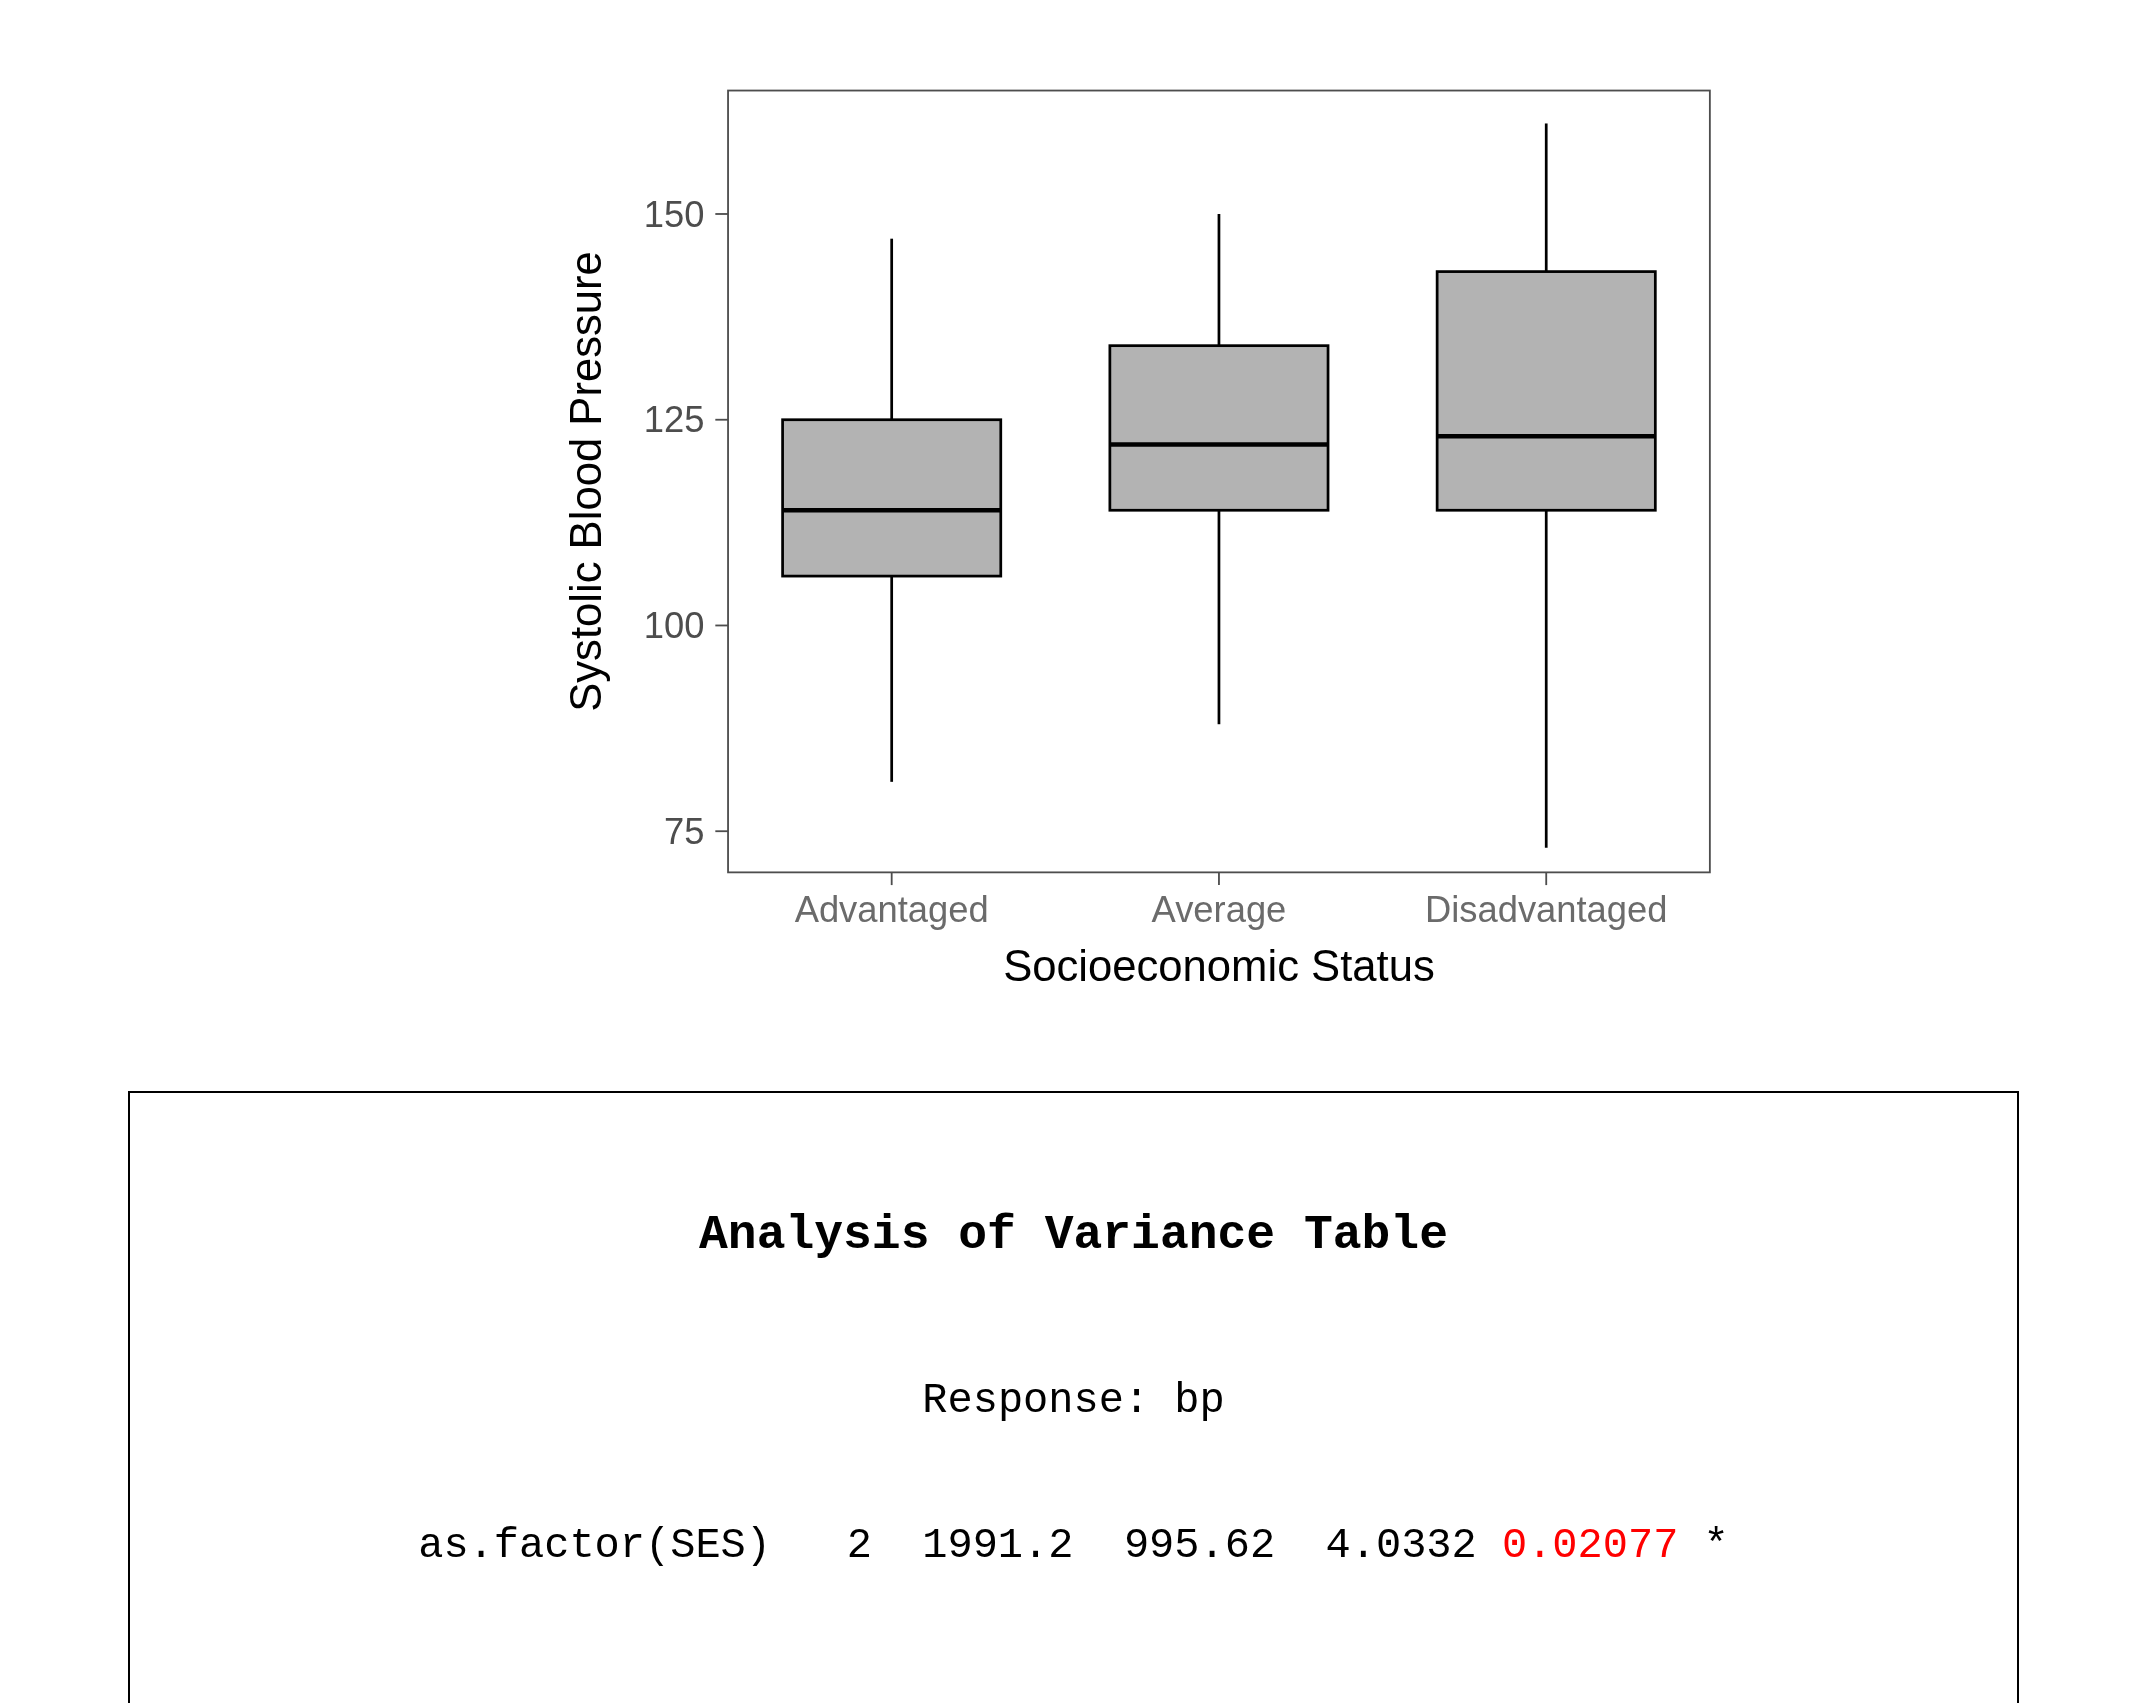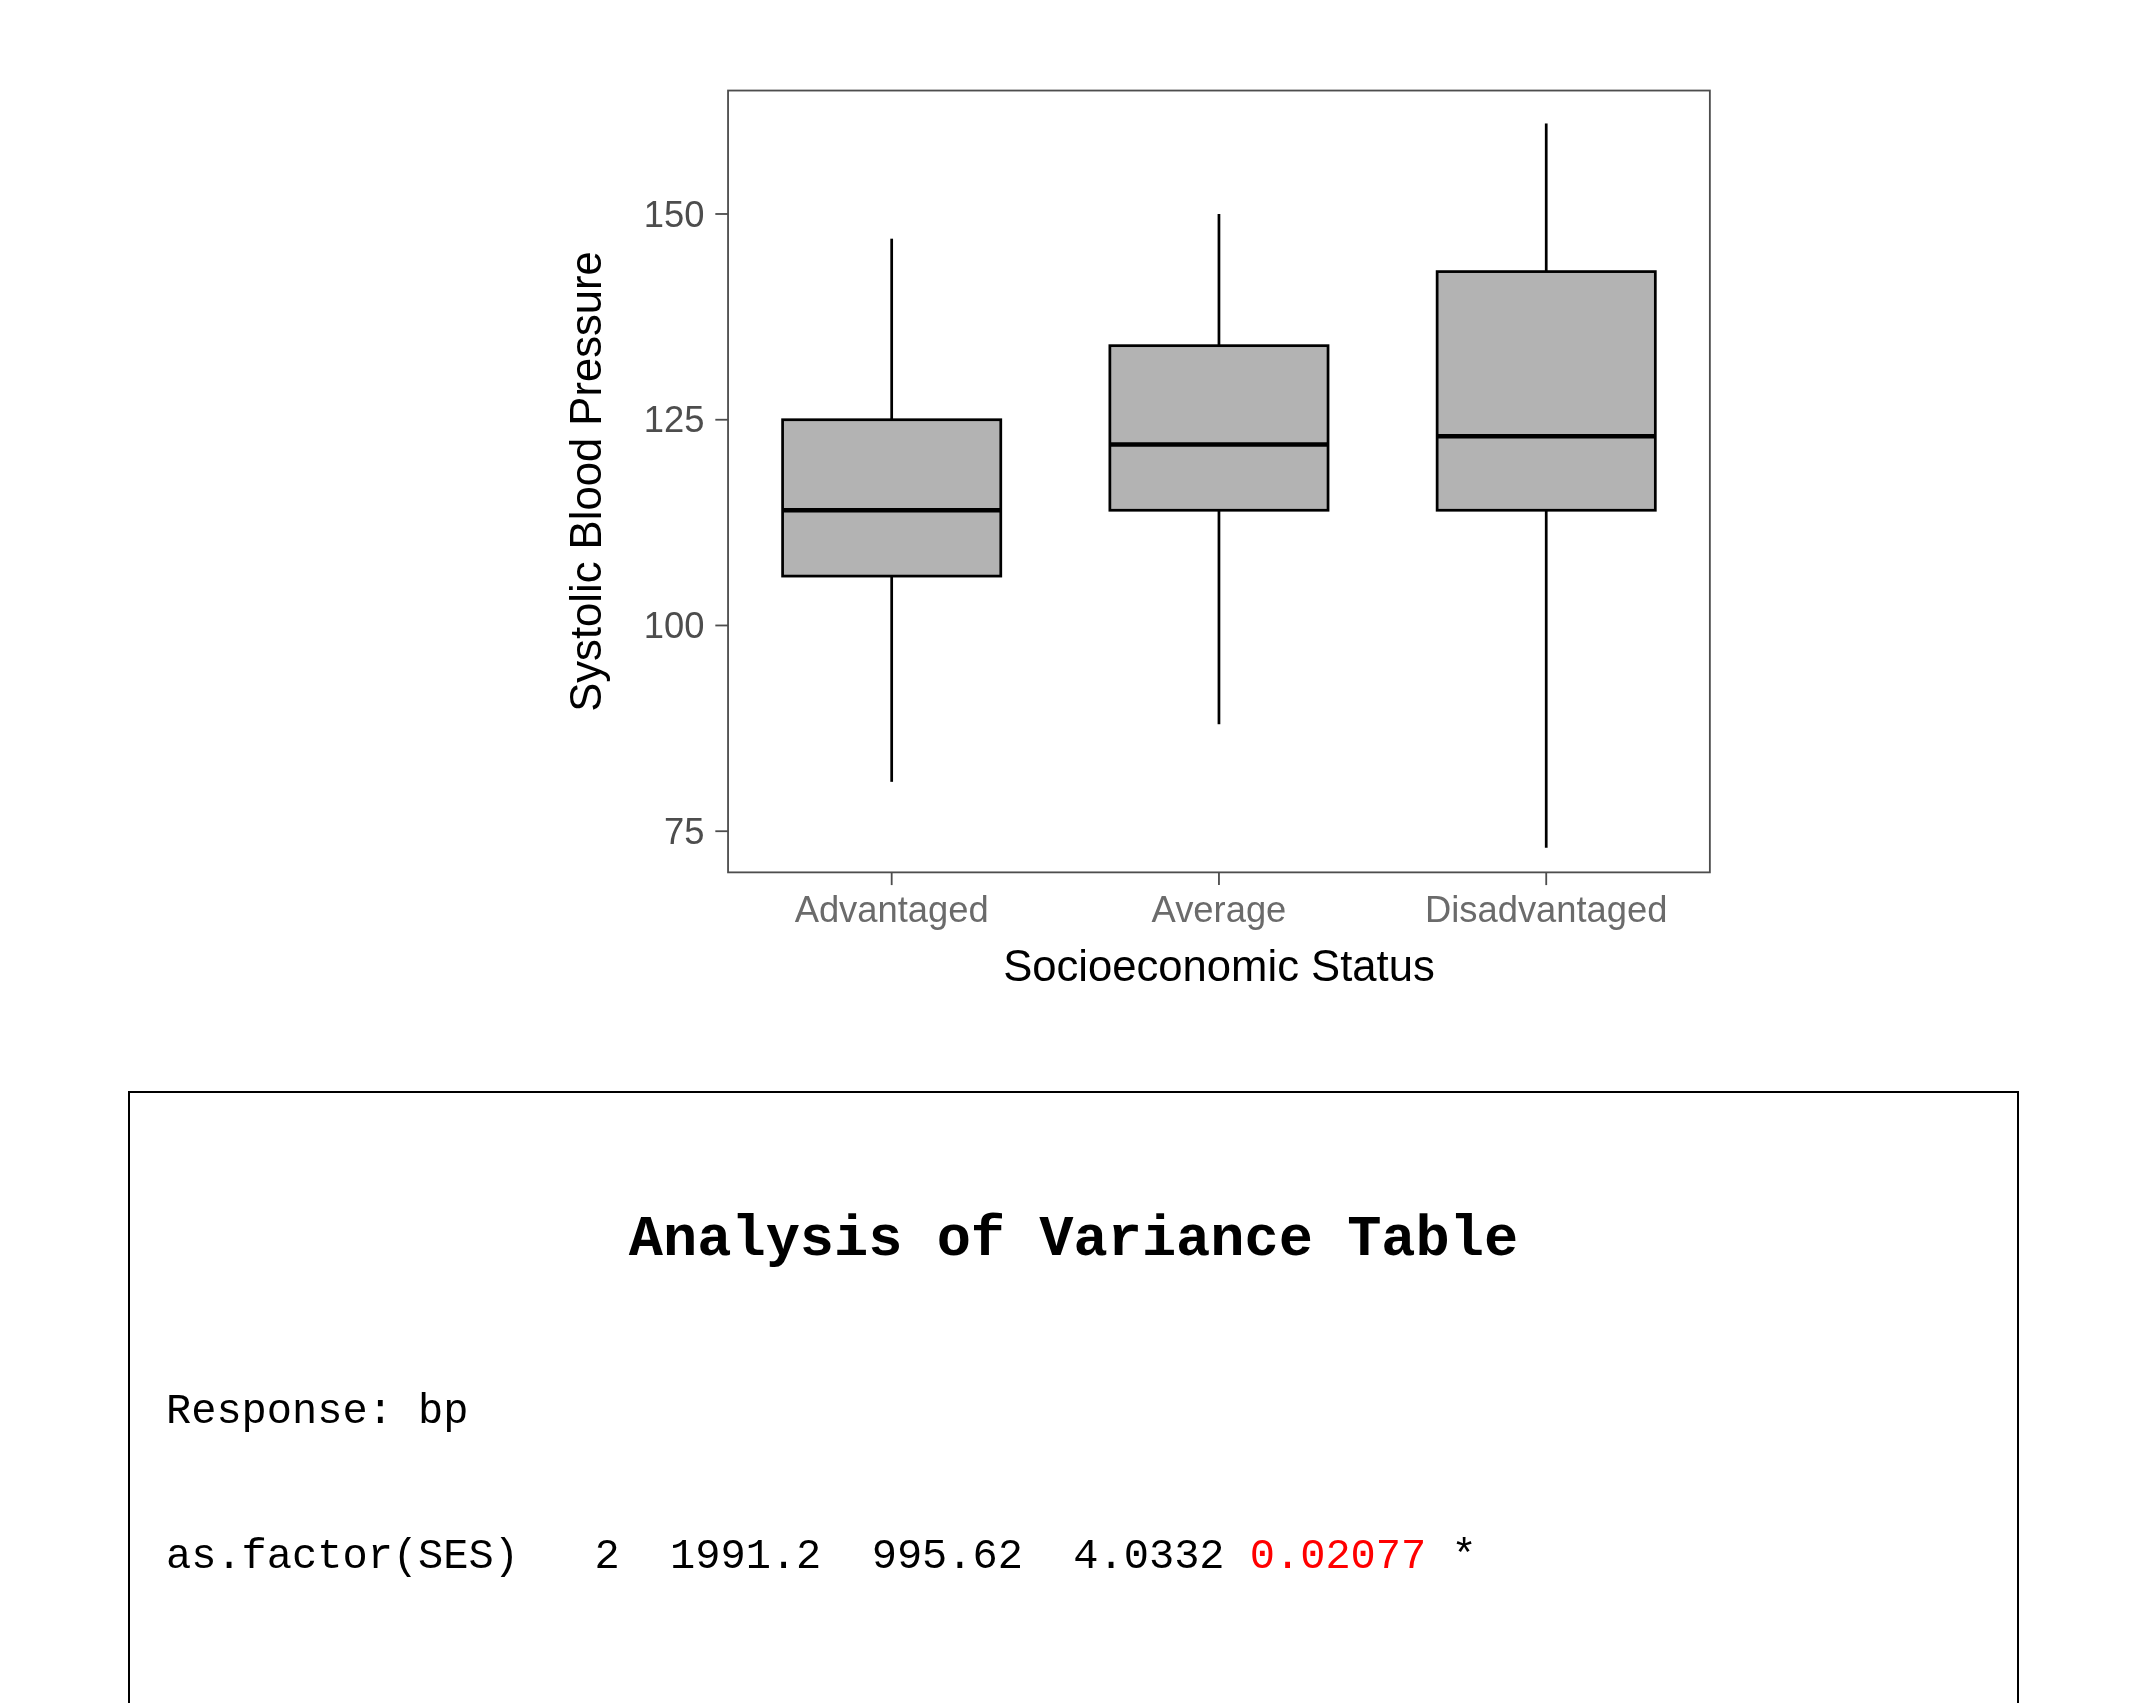--- a/index.html
+++ b/index.html
@@ -29,24 +29,24 @@
     margin: 55px 73px 0 73px;
     padding: 18px 36px 27px 36px;
     font-family: "Lucida Console", "Courier New", monospace;
     font-size: 42px;
     line-height: 1.15;
     white-space: pre;
   }
   .anova-title {
     text-align: center;
     font-weight: bold;
-    font-size: 57px;
+    font-size: 48px;
     margin-bottom: 18px;
   }
-  .anova-line { white-space: pre; }
+  .anova-line { white-space: pre; text-align: center; }
   .pval { color: #ff0000; }
 </style>
 </head>
 <body>
 
 <div class="page">
 
   <div class="chart-area">
     <svg id="chart-svg" class="chart-svg" width="1455" height="1000" viewBox="0 0 1600 1100">
         <rect x="0" y="0" width="1600" height="1100" fill="#ffffff"></rect>

